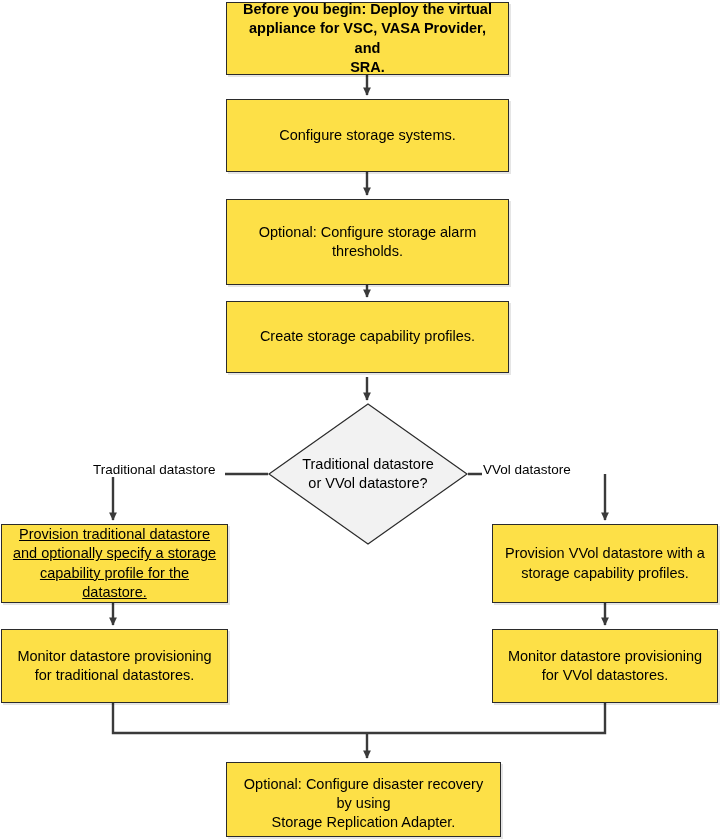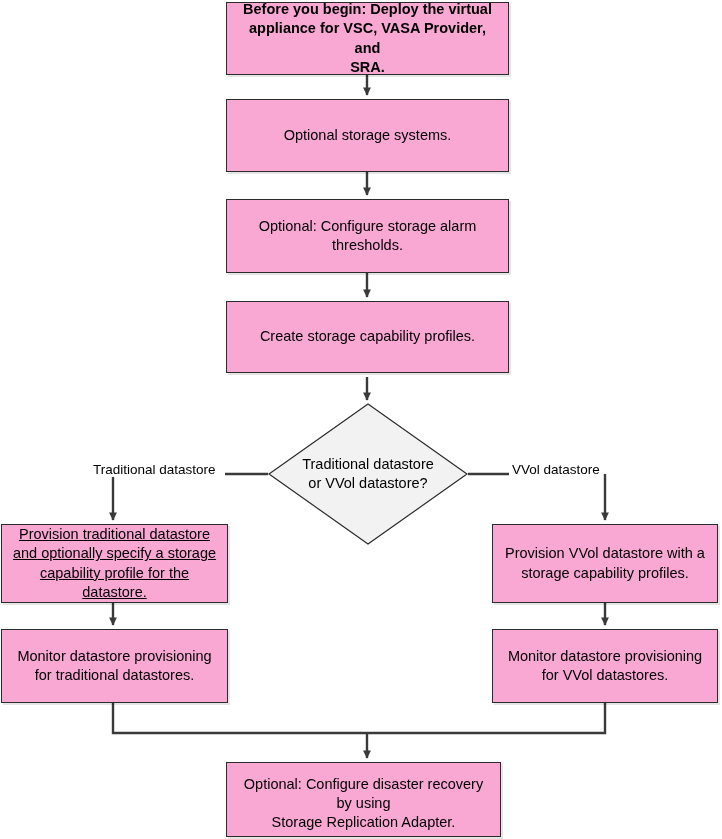--- a/index.html
+++ b/index.html
@@ -14,21 +14,21 @@
     position: relative;
     width: 722px;
     height: 839px;
     background: #ffffff;
     overflow: hidden;
   }
   .node {
     position: absolute;
     box-sizing: border-box;
     border: 1px solid #2b2b2b;
-    background: #f9a8d4;
+    background: #fde047;
     display: flex;
     align-items: center;
     justify-content: center;
     text-align: center;
     color: #000000;
     font-size: 14.5px;
     line-height: 1.32;
     padding: 4px 8px;
     box-shadow: 2px 2px 0 rgba(0,0,0,0.10);
   }
@@ -113,45 +113,45 @@
     </g>
   </svg>
 
   <div class="node" style="left:226px; top:2px; width:283px; height:73px; font-weight:bold;">
     <span class="txt">Before you begin: Deploy the virtual
 appliance for VSC, VASA Provider, and
 SRA.</span>
   </div>
 
   <div class="node" style="left:226px; top:99px; width:283px; height:73px;">
-    <span class="txt">Optional storage systems.</span>
+    <span class="txt">Configure storage systems.</span>
   </div>
 
-  <div class="node" style="left:226px; top:199px; width:283px; height:74px;align-items:center;">
+  <div class="node" style="left:226px; top:199px; width:283px; height:86px;align-items:center;">
     <span class="txt">Optional: Configure storage alarm
 thresholds.</span>
   </div>
 
   <div class="node" style="left:226px; top:301px; width:283px; height:72px;">
     <span class="txt">Create storage capability profiles.</span>
   </div>
 
   <div class="decision" style="left:268px; top:403px; width:200px; height:142px;">
     <svg width="200" height="142" viewBox="0 0 200 142">
       <polygon points="100,1 199,71 100,141 1,71" fill="#f2f2f2" stroke="#2b2b2b" stroke-width="1.2"></polygon>
     </svg>
     <div class="dtext">Traditional datastore
 or VVol datastore?</div>
   </div>
 
   <div class="edge-label" style="left:92px; top:462px;">
     <span>Traditional datastore</span>
   </div>
 
-  <div class="edge-label" style="left:511px; top:462px;">
+  <div class="edge-label" style="left:482px; top:462px;">
     <span>VVol datastore</span>
   </div>
 
   <div class="node" style="left:1px; top:524px; width:227px; height:79px;text-decoration:underline;">
     <span class="txt">Provision traditional datastore
 and optionally specify a storage
 capability profile for the
 datastore.</span>
   </div>
 

